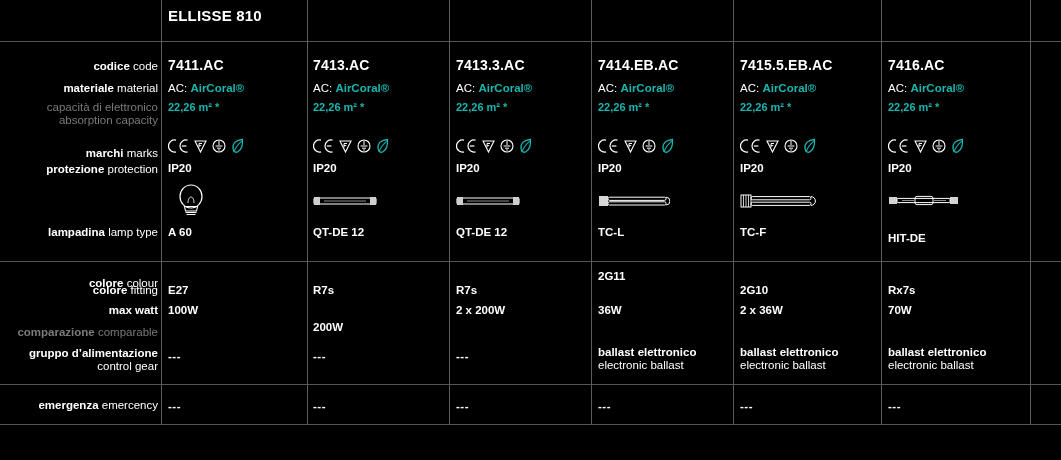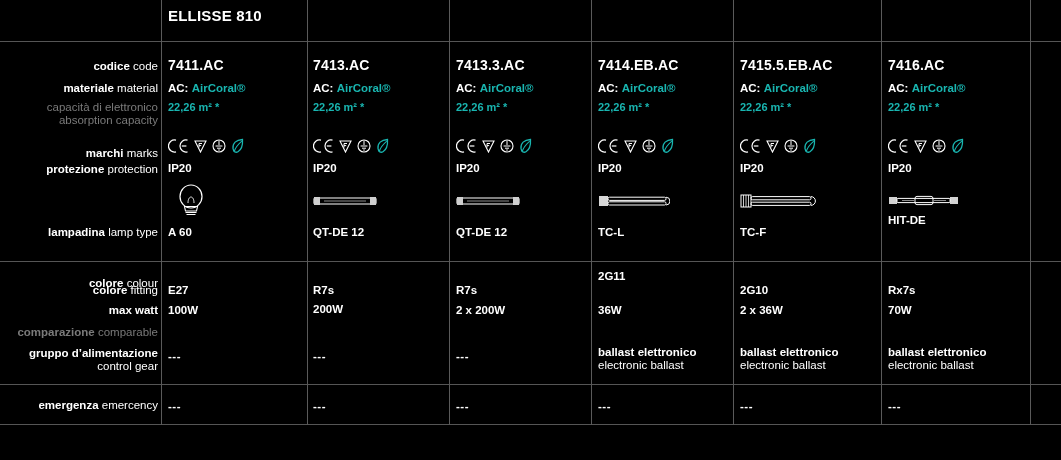--- a/index.html
+++ b/index.html
@@ -91,21 +91,21 @@
     left: 0;
     font-size: 11.5px;
     line-height: 13px;
     white-space: nowrap;
   }
   .code {
     font-size: 14px;
     font-weight: bold;
     letter-spacing: 0.2px;
   }
-  .mat b { font-weight: bold; }
+  .mat b { font-weight: normal; }
   .mat .brand { color: #19b5b0; font-weight: bold; }
   .absorb { color: #19b5b0; font-weight: bold; font-size: 11px; }
   .ip { font-weight: bold; font-size: 11.5px; }
   .lamp { font-weight: bold; font-size: 11.5px; }
   .fit { font-weight: bold; font-size: 11.5px; }
   .watt { font-weight: bold; font-size: 11.5px; }
   .gear b { font-weight: bold; display: block; }
   .gear span { font-weight: normal; display: block; }
   .dash { font-weight: bold; font-size: 11.5px; letter-spacing: 0.5px; }
 
@@ -288,21 +288,21 @@
         <rect x="1" y="15" width="62" height="6" rx="1" fill="none" stroke="#ffffff" stroke-width="1.1"></rect>
         <rect x="1" y="14" width="6" height="8" fill="#cfcfcf"></rect>
         <rect x="57" y="14" width="6" height="8" fill="#cfcfcf"></rect>
         <path d="M11 18h42" stroke="#9a9a9a" stroke-width="0.9"></path>
       </svg>
     </div>
 
     <div class="cell lamp" style="top:226px;">QT-DE 12</div>
     <div class="cell" style="top:276px;"></div>
     <div class="cell fit" style="top:284px;">R7s</div>
-    <div class="cell watt" style="top:303px;">200W</div>
+    <div class="cell watt" style="top:321px;">200W</div>
     <div class="cell" style="top:326px;"></div>
     <div class="cell dash" style="top:350px;">---</div>
     <div class="cell dash" style="top:400px;">---</div>
   </div>
 
   <div class="col" style="left:456px;">
     <div class="cell code" style="top:59px;">7413.3.AC</div>
     <div class="cell mat" style="top:82px;">
       <b>AC:</b>
       <span class="brand">AirCoral®</span>
@@ -485,21 +485,21 @@
     <div class="pict" style="top:183px;">
       <svg width="72" height="34" viewBox="0 0 72 34">
         <rect x="1" y="14" width="8" height="7" fill="#d3d3d3"></rect>
         <rect x="62" y="14" width="8" height="7" fill="#d3d3d3"></rect>
         <rect x="9" y="15.4" width="53" height="4.2" rx="1" fill="none" stroke="#ffffff" stroke-width="1"></rect>
         <rect x="27" y="13.4" width="18" height="8.2" rx="2" fill="none" stroke="#ffffff" stroke-width="1"></rect>
         <path d="M14 17.5h12M46 17.5h12" stroke="#9a9a9a" stroke-width="0.9"></path>
       </svg>
     </div>
 
-    <div class="cell lamp" style="top:214px;">HIT-DE</div>
+    <div class="cell lamp" style="top:232px;">HIT-DE</div>
     <div class="cell" style="top:276px;"></div>
     <div class="cell fit" style="top:284px;">Rx7s</div>
     <div class="cell watt" style="top:304px;">70W</div>
     <div class="cell" style="top:326px;"></div>
     <div class="cell gear" style="top:346px;">
       <b>ballast elettronico</b>
       <span>electronic ballast</span>
     </div>
     <div class="cell dash" style="top:400px;">---</div>
   </div>

